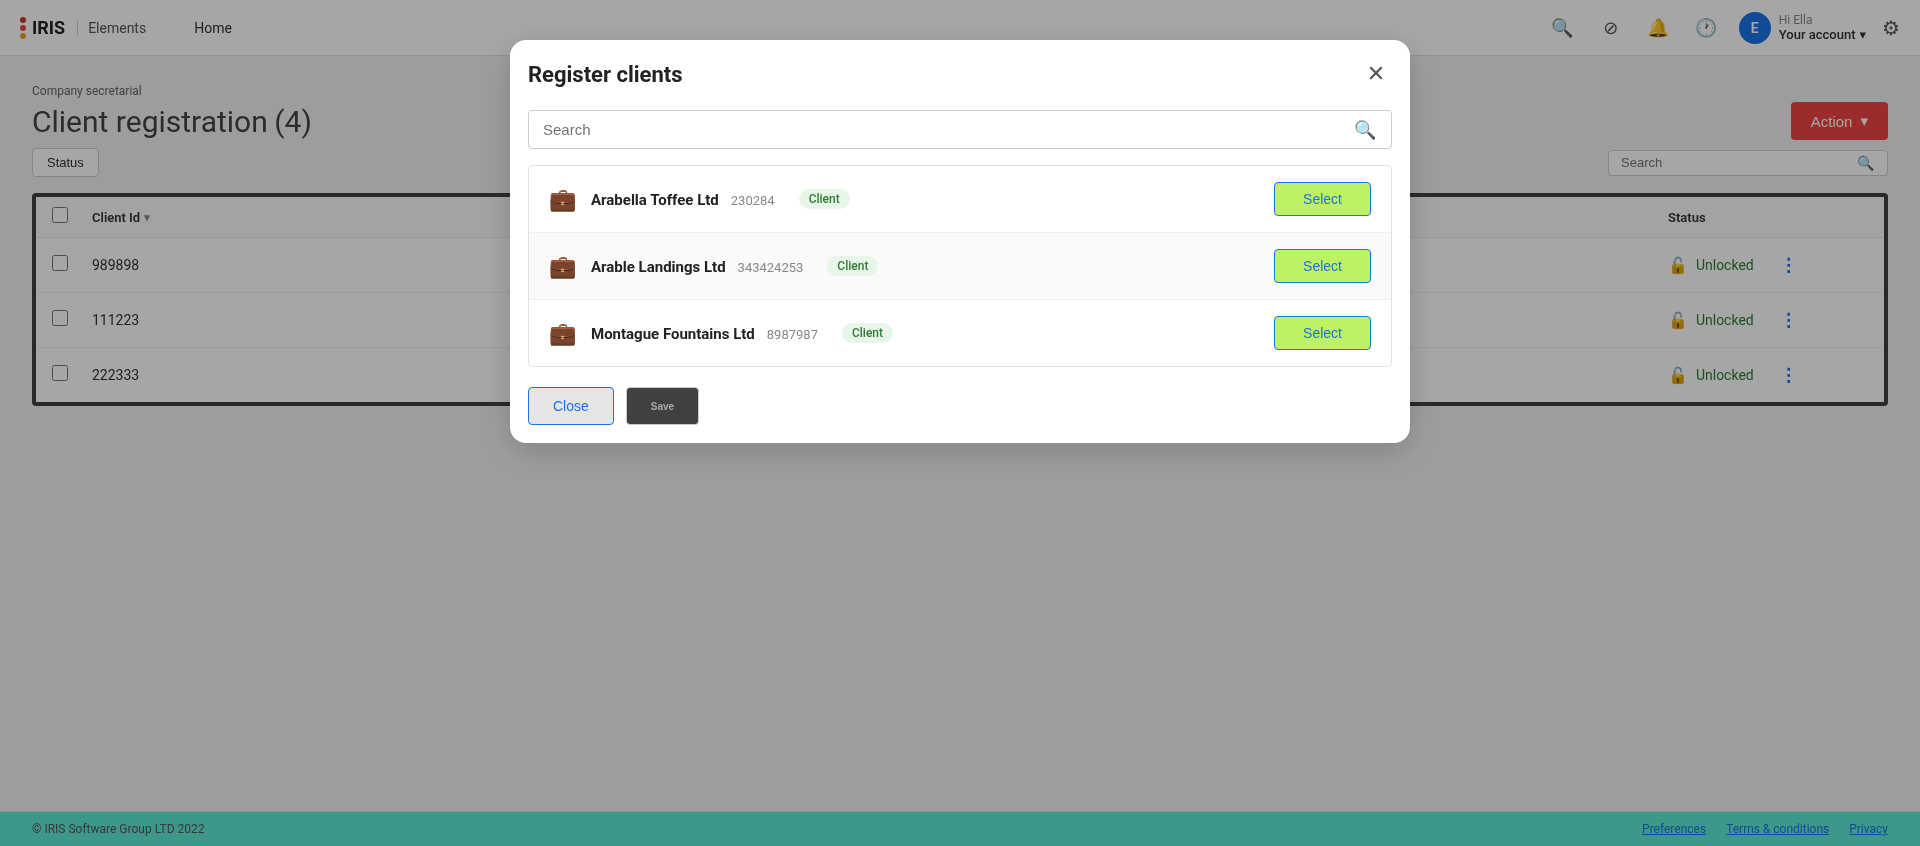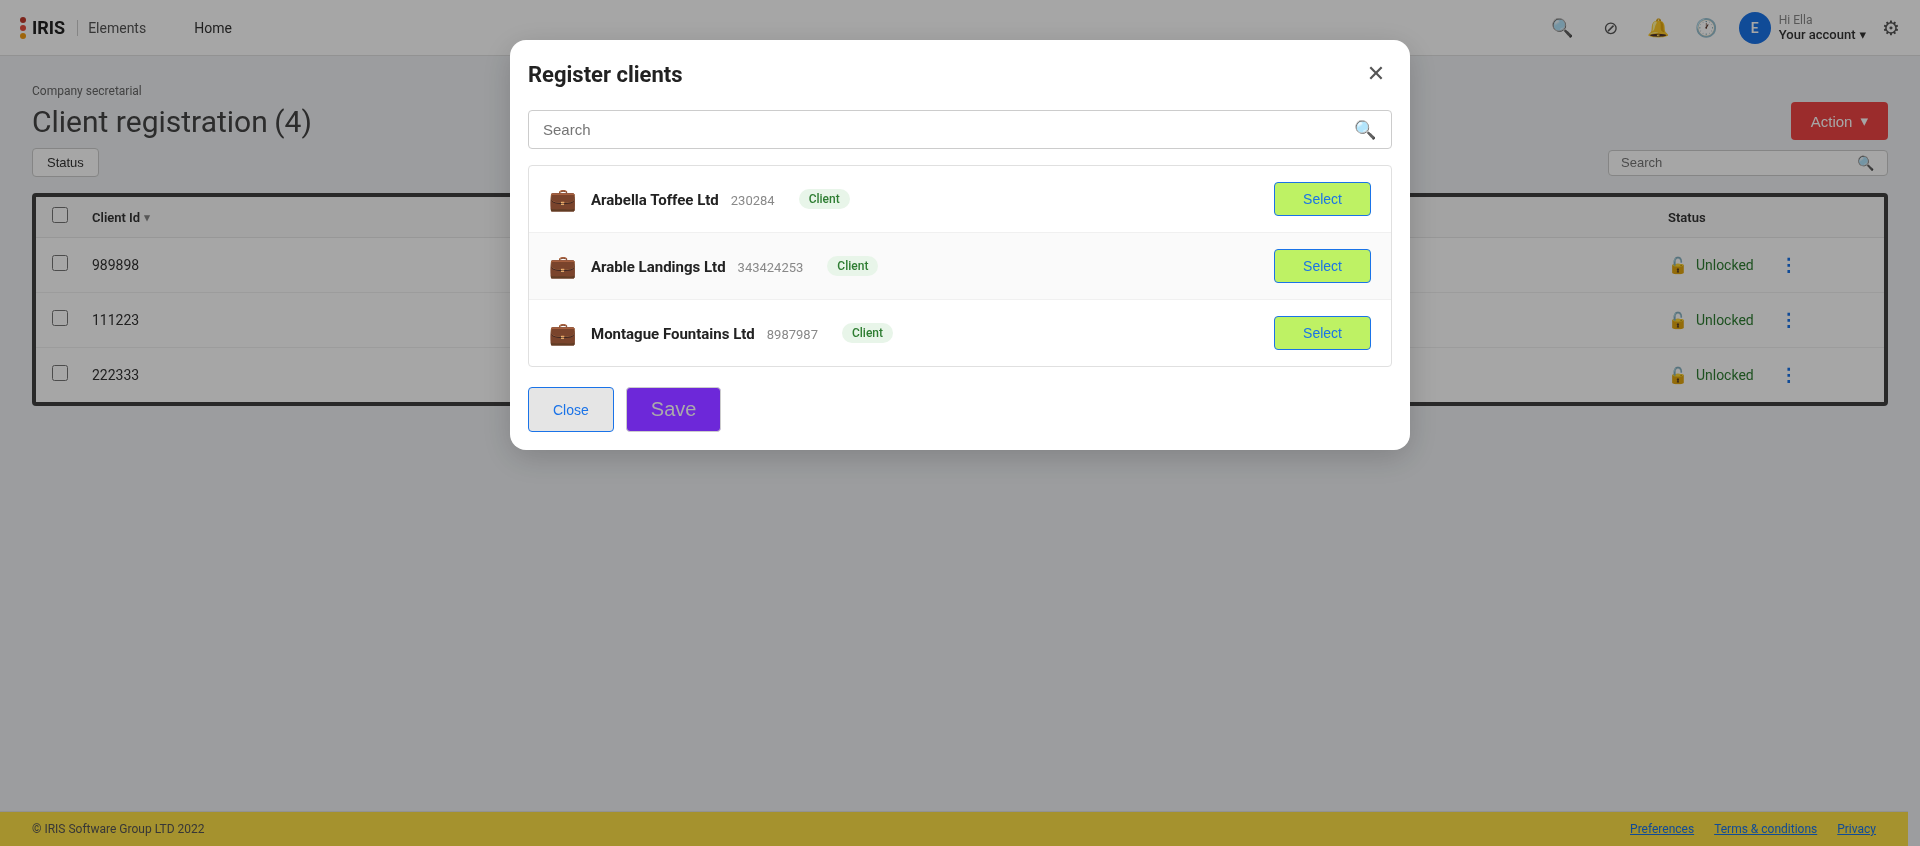--- a/index.html
+++ b/index.html
@@ -315,36 +315,36 @@
       background: #e5e5e5;
       color: #1a73e8;
       padding: 10px 24px;
       border-radius: 4px;
       font-size: 14px;
       font-weight: 500;
       cursor: pointer;
     }
     .save-btn {
       border: 1.5px solid #ccc;
-      background: #6d28d9;
+      background: #404040;
       color: #aaa;
       padding: 10px 24px;
       border-radius: 4px;
-      font-size: 20px;
-      font-weight: 400;
+      font-size: 10px;
+      font-weight: 700;
       cursor: not-allowed;
     }
 
     
     .page-footer {
       position: fixed;
       bottom: 0;
       left: 0;
-      right: 12px;
-      background: #fde047;
+      right: 0;
+      background: #5eead4;
       border-top: 1px solid #e0e0e0;
       padding: 10px 32px;
       display: flex;
       align-items: center;
       gap: 20px;
       font-size: 12px;
       color: #555;
       z-index: 2;
     }
     .footer-link { color: #1a73e8; text-decoration: underline; cursor: pointer; }

